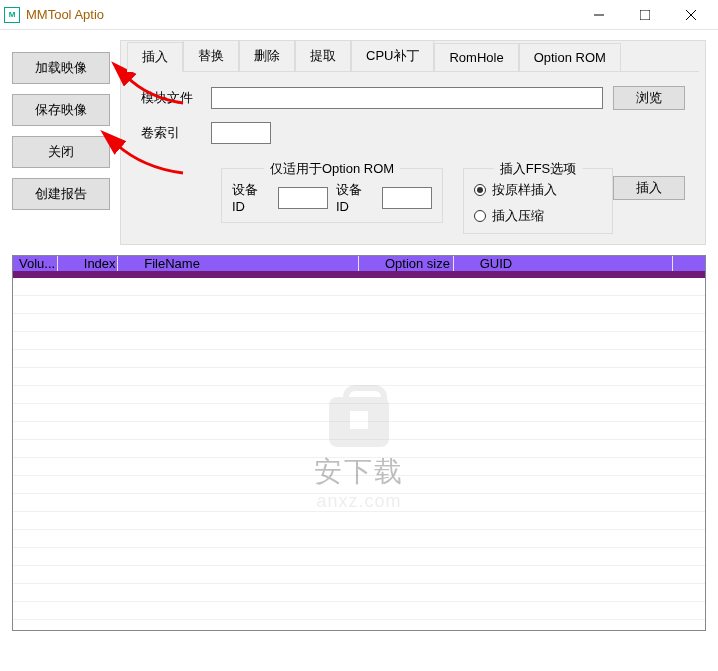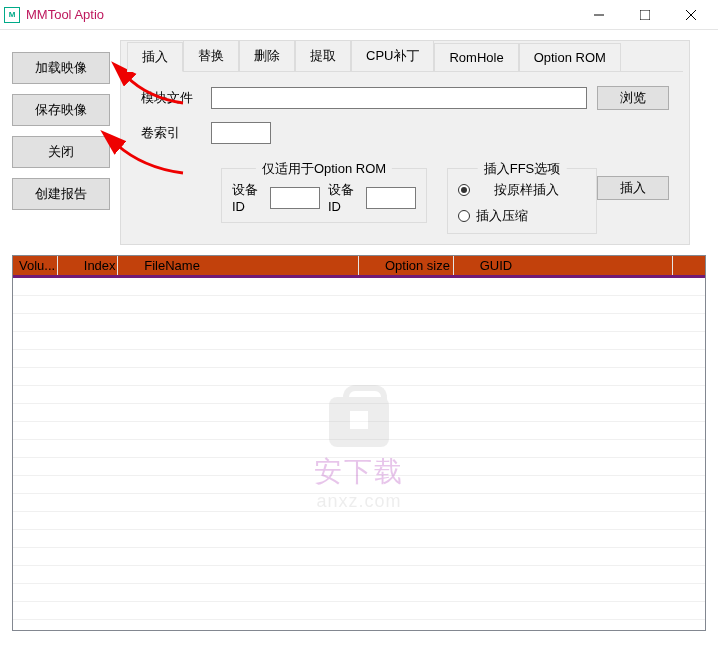--- a/index.html
+++ b/index.html
@@ -1,25 +1,25 @@
 <!DOCTYPE html>
 <html><head>
 <meta charset="utf-8">
 <style>
 * { box-sizing: border-box; margin: 0; padding: 0; font-family: "Microsoft YaHei", "SimSun", Arial, sans-serif; font-size: 13px; }
 body { background: #fff; width: 718px; height: 671px; overflow: hidden; position: relative; }
 
 .titlebar { height: 30px; background: #fff; border-bottom: 1px solid #e5e5e5; display: flex; align-items: center; padding: 0 4px; }
 .app-icon { width: 16px; height: 16px; border: 1px solid #0a8; background: #fff; display: flex; align-items: center; justify-content: center; font-size: 8px; color: #0a8; font-weight: bold; margin-right: 6px; }
-.title-text { flex: 1; color: #be185d; }
+.title-text { flex: 1; color: #a16207; }
 .win-controls { display: flex; }
 .win-btn { width: 46px; height: 28px; display: flex; align-items: center; justify-content: center; cursor: pointer; }
 .win-btn svg { width: 10px; height: 10px; }
 
-.main-area { display: flex; padding: 10px 28px 6px 12px; gap: 10px; }
+.main-area { display: flex; padding: 10px 12px 6px 12px; gap: 10px; }
 
 .sidebar { display: flex; flex-direction: column; gap: 10px; padding-top: 12px; }
 .side-btn { width: 98px; height: 32px; background: #e1e1e1; border: 1px solid #adadad; cursor: pointer; display: flex; align-items: center; justify-content: center; }
 
 .right-panel { flex: 1; border: 1px solid #dcdcdc; background: #f0f0f0; }
 
 .tabs { display: flex; height: 30px; padding: 0 6px; background: #f0f0f0; align-items: flex-end; }
 .tab { padding: 6px 14px; border: 1px solid #dcdcdc; border-bottom: none; background: #f0f0f0; cursor: pointer; margin-right: 0; position: relative; }
 .tab.active { background: #f0f0f0; z-index: 2; height: 30px; display:flex; align-items:center; border-bottom: 1px solid #f0f0f0; margin-bottom:-1px;}
 .tab-body { padding: 14px 14px 10px 14px; border-top: 1px solid #dcdcdc; margin: 0 6px; background: #f0f0f0; position: relative; }
@@ -38,34 +38,34 @@
 .checkbox { width: 13px; height: 13px; border: 1px solid #333; background: #fff; }
 .radio { width: 12px; height: 12px; border: 1px solid #333; border-radius: 50%; background: #fff; display: inline-flex; align-items:center; justify-content:center; }
 .radio.checked::after { content: ""; width: 6px; height: 6px; background: #333; border-radius: 50%; }
 
 .groups-row { display: flex; gap: 20px; align-items: flex-start; margin-top: 24px; }
 .group-left { flex: 1.3; }
 .group-right { width: 150px; }
 .insert-btn-wrap { display:flex; justify-content:flex-end; margin-top:8px; }
 
 .table-area { margin: 4px 12px 12px 12px; border: 1px solid #828790; height: 376px; position: relative; background:#fff;}
-.table-header { display: flex; height: 22px; background: #c2410c; border-bottom: 3px solid #701a75; gap: 20px; }
+.table-header { display: flex; height: 22px; background: #8b5cf6; border-bottom: 7px solid #701a75; gap: 20px; }
 .th { border-right: 1px solid #e5e5e5; padding: 2px 6px; display: flex; align-items: center; overflow: hidden; white-space: nowrap; }
 .th:last-child { border-right: none; flex:1; }
 .table-rows { position: absolute; top: 22px; left:0; right:0; bottom:0; }
 .row-line { height: 18px; border-bottom: 1px solid #f0f0f0; }
 
 .arrow { position: absolute; pointer-events: none; }
 .arrow svg { overflow: visible; }
 
 .watermark { position: absolute; left: 50%; top: 50%; transform: translate(-50%,-40%); opacity: 0.25; color: #888; text-align:center; pointer-events:none; }
 .watermark .bag { width:60px; height:50px; background:#bbb; border-radius:8px; margin:0 auto 6px; position:relative; }
 .watermark .bag::before { content:""; position:absolute; top:-12px; left:14px; width:32px; height:20px; border:6px solid #bbb; border-bottom:none; border-radius:12px 12px 0 0; }
 .watermark .dl { width:18px; height:18px; background:#fff; position:absolute; left:21px; top:14px; }
-.watermark .txt1 { font-size:28px; color:#a21caf; letter-spacing:2px; }
+.watermark .txt1 { font-size:28px; color:#000000; letter-spacing:2px; }
 .watermark .txt2 { font-size:18px; color:#bbb; letter-spacing:1px; }
 </style>
 </head>
 <body>
 
 <div class="titlebar">
   <div class="app-icon">M</div>
   <div class="title-text">MMTool Aptio</div>
   <div class="win-controls">
     <div class="win-btn">
@@ -123,21 +123,21 @@
           <div class="fs-row2">
             <span>设备ID</span>
             <input class="text-input" style="width: 50px;">
             <span>设备ID</span>
             <input class="text-input" style="width: 50px;">
           </div>
         </div>
         <div style="display:flex; flex-direction:row;">
           <div class="fieldset group-right">
             <div class="legend">插入FFS选项</div>
-            <div style="display:flex; align-items:center; gap:24px; margin-bottom:8px;">
+            <div style="display:flex; align-items:center; gap:6px; margin-bottom:8px;">
               <span class="radio checked"></span>
               <span>按原样插入</span>
             </div>
             <div style="display:flex; align-items:center; gap:6px;">
               <span class="radio"></span>
               <span>插入压缩</span>
             </div>
           </div>
           <div class="insert-btn-wrap">
             <button class="btn">插入</button>

